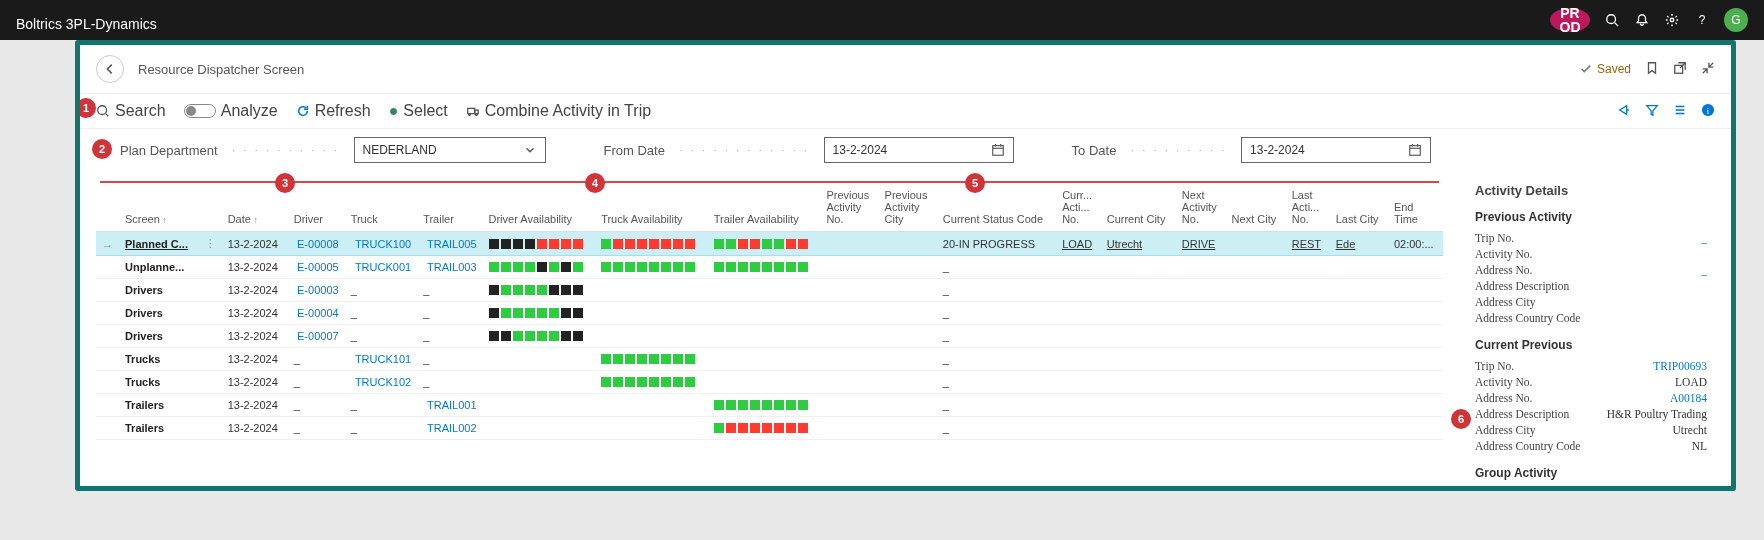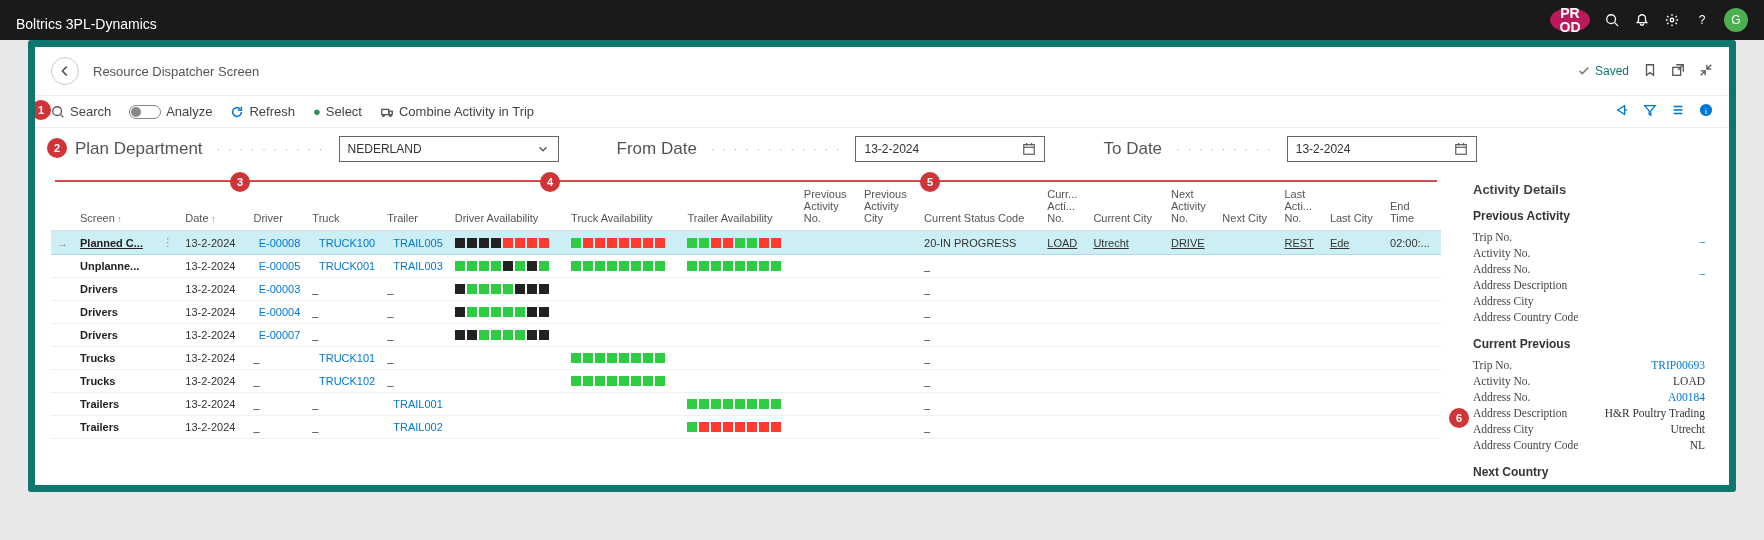--- a/index.html
+++ b/index.html
@@ -4,39 +4,39 @@
 <style>
 * { box-sizing: border-box; margin: 0; padding: 0; }
 body { font-family: "Segoe UI", Tahoma, sans-serif; font-size: 12px; background: #f5f5f5; color: #333; }
 .top-bar { background: #1a1a1a; color: #fff; height: 40px; display: flex; align-items: flex-end; padding: 8px 16px; justify-content: space-between; }
 .app-title { font-size: 14px; font-weight: 500; }
 .top-right { display: flex; align-items: center; gap: 14px; }
 .top-right .icon { width: 16px; height: 16px; color: #fff; cursor: pointer; display: flex; align-items: center; justify-content: center; }
 .avatar { width: 24px; height: 24px; border-radius: 50%; background: #4caf50; color: #fff; display: flex; align-items: center; justify-content: center; font-size: 12px; font-weight: 500; }
 .prod-badge { width: 40px; height: 24px; border-radius: 50%; background: #be185d; color: #fff; display: flex; align-items: center; justify-content: center; font-size: 14px; font-weight: bold; line-height: 1; }
 .page-wrapper { background: #e8e8e8; padding: 0 28px 20px; min-height: calc(100vh - 40px); }
-.page-card { background: #fff; border: 7px solid #0f766e; border-radius: 3px; overflow: hidden; }
+.page-card { background: #fff; border: 5px solid #0f766e; border-radius: 3px; overflow: hidden; margin-left: 47px; }
 .page-header { display: flex; align-items: center; padding: 10px 16px; border-bottom: 1px solid #eee; position: relative; }
 .back-btn { width: 28px; height: 28px; border-radius: 50%; border: 1px solid #ccc; background: #fff; display: flex; align-items: center; justify-content: center; cursor: pointer; margin-right: 14px; }
 .page-title { font-size: 13px; color: #555; }
 .header-right { position: absolute; right: 16px; display: flex; align-items: center; gap: 14px; color: #555; }
-.saved-label { color: #0f766e; display: flex; align-items: center; gap: 4px; }
+.saved-label { color: #a16207; display: flex; align-items: center; gap: 4px; }
 .toolbar { display: flex; align-items: center; gap: 18px; padding: 8px 16px; border-bottom: 1px solid #eee; position: relative; }
-.toolbar-item { display: flex; align-items: center; gap: 5px; font-size: 13px; color: #444; cursor: pointer; text-align: center; }
+.toolbar-item { display: flex; align-items: center; gap: 5px; font-size: 16px; color: #444; cursor: pointer; text-align: center; }
 .toolbar-item .blue { color: #0078d4; }
 .toolbar-item .green { color: #2e8b57; }
 .toggle { width: 32px; height: 14px; border: 1px solid #888; border-radius: 8px; position: relative; background: #fff; }
 .toggle::after { content: ""; position: absolute; left: 1px; top: 1px; width: 10px; height: 10px; border-radius: 50%; background: #888; }
 .toolbar-right { position: absolute; right: 16px; display: flex; align-items: center; gap: 14px; color: #0078d4; }
 .section-heading { padding: 10px 16px 6px; font-size: 13px; font-weight: 600; color: #444; }
 .settings-row { display: flex; align-items: center; gap: 14px; padding: 8px 16px 14px; flex-wrap: nowrap; position:relative; }
-.field-label { font-size: 17px; color: #555; }
+.field-label { font-size: 13px; color: #555; }
 .dotted { color: #bbb; letter-spacing: 2px; }
 .select-box, .date-box { border: 1px solid #666; padding: 5px 8px; font-size: 12px; display: flex; align-items: center; justify-content: space-between; background: #fff; }
-.select-box { width: 220px; }
+.select-box { width: 192px; }
 .date-box { width: 190px; }
 .table-wrap { padding: 0 16px 16px; position:relative; overflow-x:auto; }
 .data-table { width: 100%; border-collapse: collapse; font-size: 11px; }
 .data-table thead th { text-align: left; font-weight: 400; color: #555; padding: 6px 6px; vertical-align: bottom; white-space: nowrap; border-bottom: 1px solid #ddd; }
 .data-table thead th.sortable::after { content: " ↑"; font-size: 9px; color: #888; }
 .data-table tbody td { padding: 5px 6px; border-bottom: 1px solid #f0f0f0; white-space: nowrap; }
 .data-table tbody tr.selected { background: #cceff5; }
 .data-table tbody tr.selected td { border-bottom: 1px solid #aadde5; }
 .group-bold { font-weight: 700; color: #222; }
 .selected .group-bold { text-decoration: underline; }
@@ -655,17 +655,17 @@
           </div>
         <div class="details-row">
             <span>Address City</span>
             <span class="val">Utrecht</span>
           </div>
         <div class="details-row">
             <span>Address Country Code</span>
             <span class="val">NL</span>
           </div>
 
-        <h4>Next Country</h4>
+        <h4>Group Activity</h4>
       </div>
     </div>
   </div>
 </div>
 
 </body></html>

